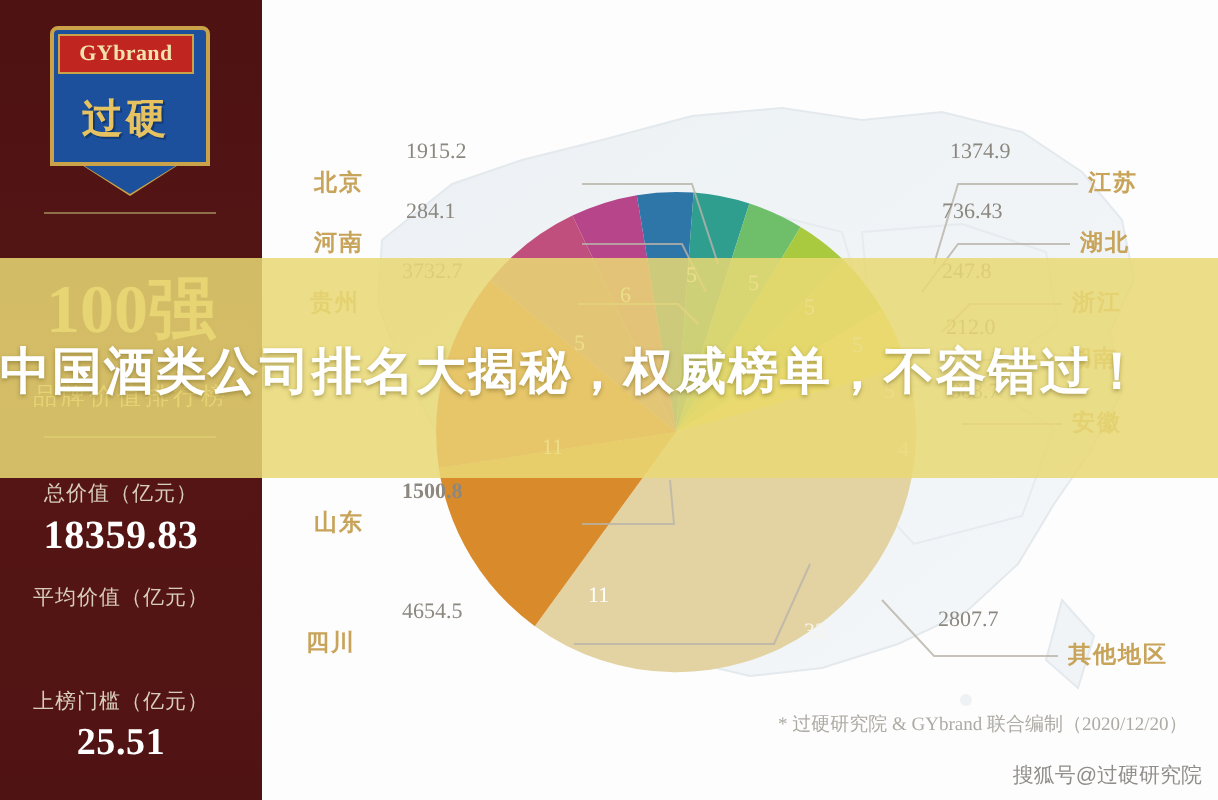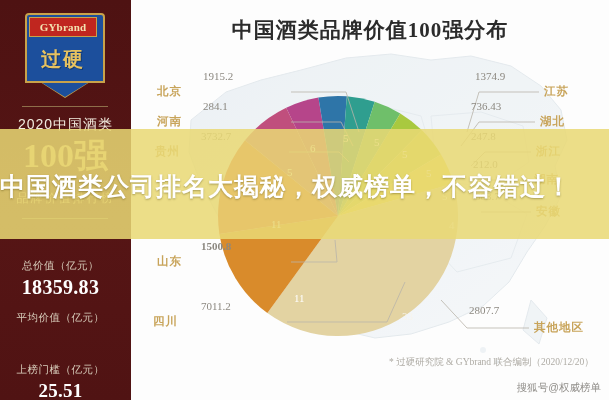--- a/index.html
+++ b/index.html
@@ -64,21 +64,21 @@
     color:#d9b56a;font-size:34px;font-weight:bold;line-height:40px;
     font-family:"Liberation Serif","DejaVu Serif",serif;
   }
   #side-sub{
     position:absolute;left:0;top:190px;width:131px;text-align:center;
     color:#cfae72;font-size:12px;letter-spacing:2px;
   }
   #divider2{
     position:absolute;left:22px;top:218px;width:86px;height:1px;background:#8e6f4a;
   }
-  .stat{position:absolute;left:0;width:121px;text-align:center;margin-top:19px;}
+  .stat{position:absolute;left:0;width:121px;text-align:center;}
   .stat .lbl{color:#d8cdbb;font-size:10.5px;letter-spacing:.5px;display:block;}
   .stat .val{
     color:#ffffff;font-size:20px;font-weight:bold;display:block;margin-top:3px;
     font-family:"Liberation Serif","DejaVu Serif",serif;letter-spacing:.3px;
   }
   #stat0{top:240px;}
   #stat1{top:292px;}
   #stat1 .val{font-size:19px;}
   #stat2{top:344px;}
   #stat2 .val{font-size:19px;}
@@ -146,21 +146,20 @@
       <div class="shield-top">
         <span>GYbrand</span>
       </div>
       <div class="shield-body">
         <span>过硬</span>
       </div>
     </div>
 
     <div id="divider1"></div>
 
-    <div id="side-title">2020中国酒类</div>
     <div id="side-big">100强</div>
     <div id="side-sub">品牌价值排行榜</div>
 
     <div id="divider2"></div>
 
     <div class="stat" id="stat0">
       <span class="lbl">总价值（亿元）</span>
       <span class="val">18359.83</span>
     </div>
     <div class="stat" id="stat1">
@@ -188,21 +187,20 @@
       <path d="M150,120 L200,108 L250,106 L290,116 L300,150 L270,178 L220,186 L176,172 L152,148 Z" fill="none" stroke="#d3dde4" stroke-width="1"></path>
       <path d="M200,186 L260,180 L300,196 L296,236 L250,258 L206,240 Z" fill="none" stroke="#d3dde4" stroke-width="1"></path>
       <path d="M300,116 L350,112 L392,126 L398,162 L360,188 L306,180 Z" fill="none" stroke="#d3dde4" stroke-width="1"></path>
       <path d="M300,196 L356,190 L396,214 L380,258 L326,272 L296,240 Z" fill="none" stroke="#d3dde4" stroke-width="1"></path>
       <path d="M96,170 L150,156 L176,184 L154,222 L110,220 L88,196 Z" fill="none" stroke="#d3dde4" stroke-width="1"></path>
       <path d="M400,300 L416,318 L408,344 L392,330 Z" fill="#e6edf2" stroke="#cfd9e0" stroke-width="1"></path>
       <circle cx="352" cy="350" r="3" fill="#e3eaf0"></circle>
       <circle cx="366" cy="362" r="2" fill="#e3eaf0"></circle>
     </svg>
 
-    <div id="chart-title">中国酒类品牌价值100强分布</div>
 
     <svg id="pie-wrap" viewBox="0 0 478 400">
       <g transform="translate(207,216)">
 
         <path d="M0,0 L-51.8,-108.2 A120,120 0 0,1 -19.6,-118.4 Z" fill="#b6458a"></path>
 
         <path d="M0,0 L-19.6,-118.4 A120,120 0 0,1 8.8,-119.7 Z" fill="#2e75a8"></path>
 
         <path d="M0,0 L8.8,-119.7 A120,120 0 0,1 36.7,-114.2 Z" fill="#2f9e8f"></path>
 
@@ -244,21 +242,21 @@
     <div class="lab-name" style="left:26px;top:114px;">河南</div>
     <div class="lab-val" style="left:72px;top:100px;">284.1</div>
 
     <div class="lab-name" style="left:24px;top:144px;">贵州</div>
     <div class="lab-val" style="left:70px;top:130px;">3732.7</div>
 
     <div class="lab-name" style="left:26px;top:254px;">山东</div>
     <div class="lab-val" style="left:70px;top:240px;font-weight:bold;">1500.8</div>
 
     <div class="lab-name" style="left:22px;top:314px;">四川</div>
-    <div class="lab-val" style="left:70px;top:300px;">7011.2</div>
+    <div class="lab-val" style="left:70px;top:300px;">4654.5</div>
 
     <div class="lab-name" style="left:413px;top:84px;">江苏</div>
     <div class="lab-val" style="left:344px;top:70px;">1374.9</div>
 
     <div class="lab-name" style="left:409px;top:114px;">湖北</div>
     <div class="lab-val" style="left:340px;top:100px;">736.43</div>
 
     <div class="lab-name" style="left:405px;top:144px;">浙江</div>
     <div class="lab-val" style="left:340px;top:130px;">247.8</div>
 
@@ -277,19 +275,19 @@
     <div class="slice-num" style="left:271px;top:148px;">5</div>
     <div class="slice-num" style="left:295px;top:167px;">5</div>
     <div class="slice-num" style="left:311px;top:190px;">5</div>
     <div class="slice-num dark" style="left:318px;top:219px;">4</div>
     <div class="slice-num dark" style="left:271px;top:310px;">33</div>
     <div class="slice-num" style="left:163px;top:292px;">11</div>
     <div class="slice-num" style="left:140px;top:218px;">11</div>
     <div class="slice-num" style="left:156px;top:166px;">5</div>
 
     <div id="credit">* 过硬研究院 &amp; GYbrand 联合编制（2020/12/20）</div>
-    <div id="watermark">搜狐号@权威榜单</div>
+    <div id="watermark">搜狐号@过硬研究院</div>
   </div>
 
   <div id="overlay"></div>
   <div id="overlay-text">中国酒类公司排名大揭秘，权威榜单，不容错过！</div>
 
 </div>
 
 </body></html>

